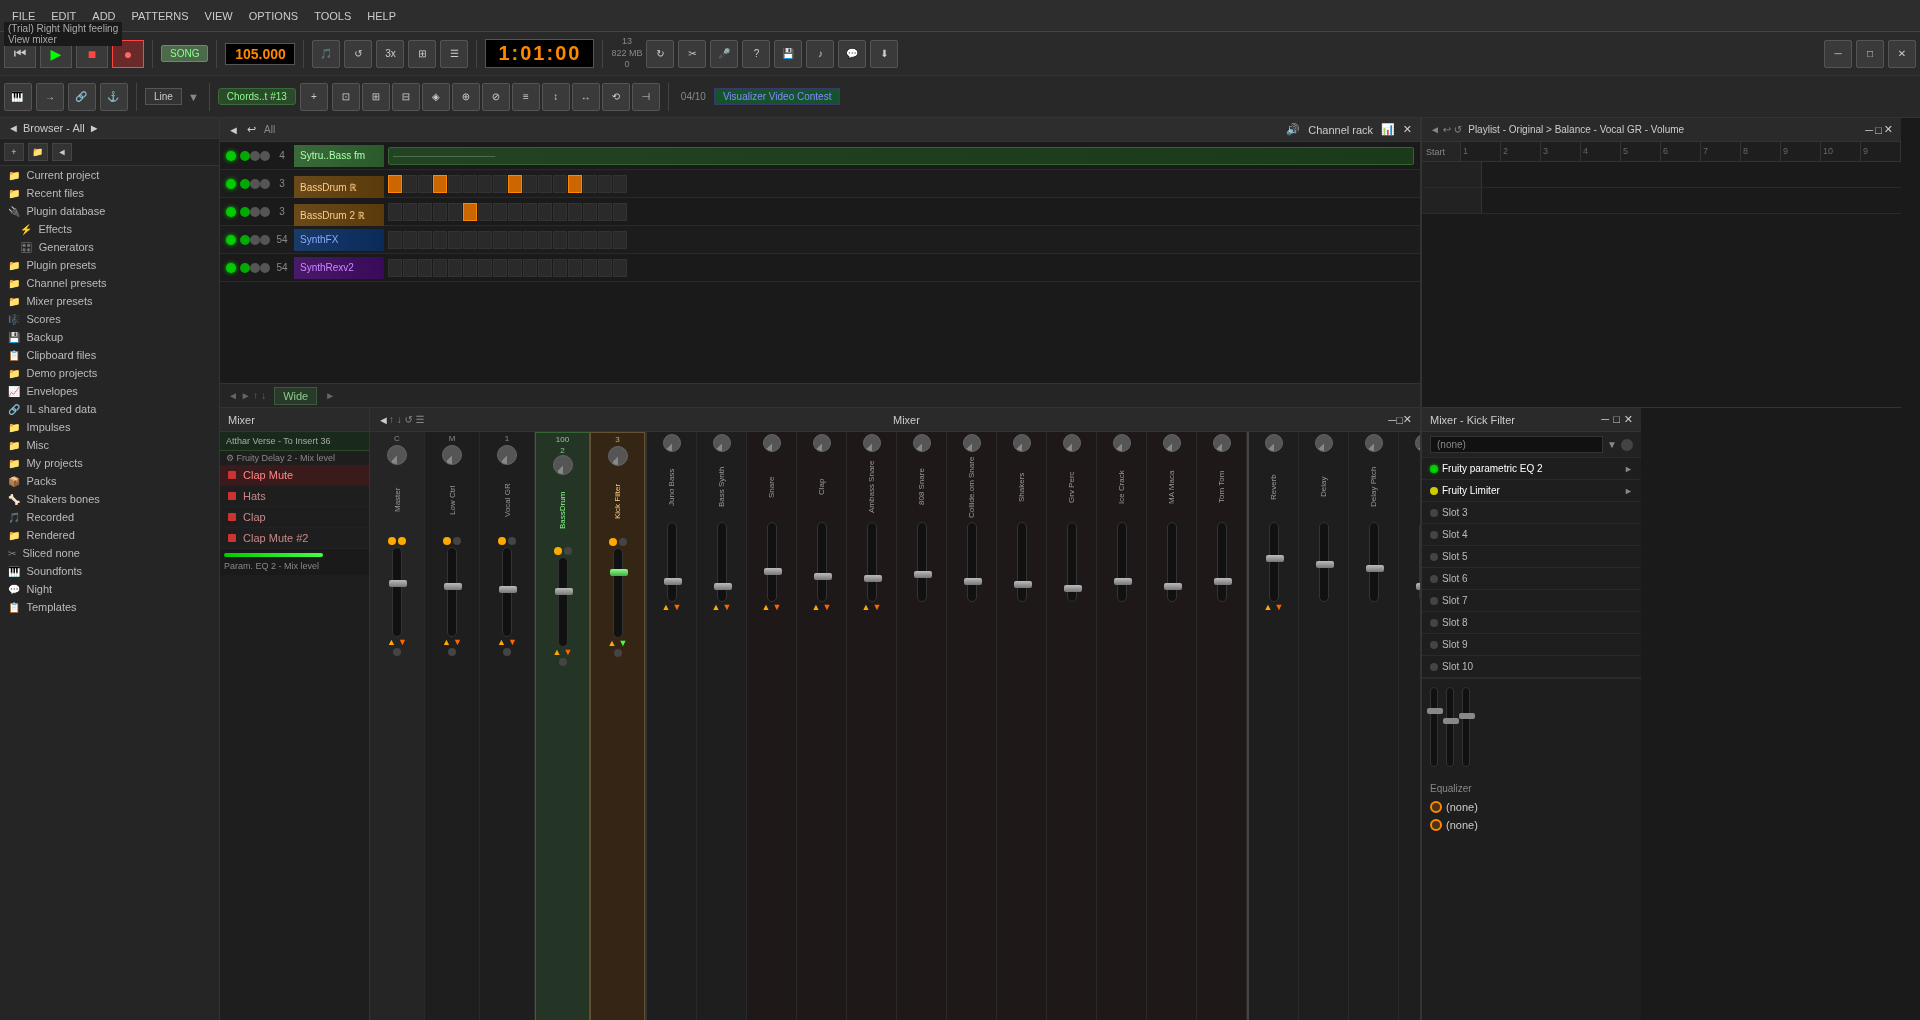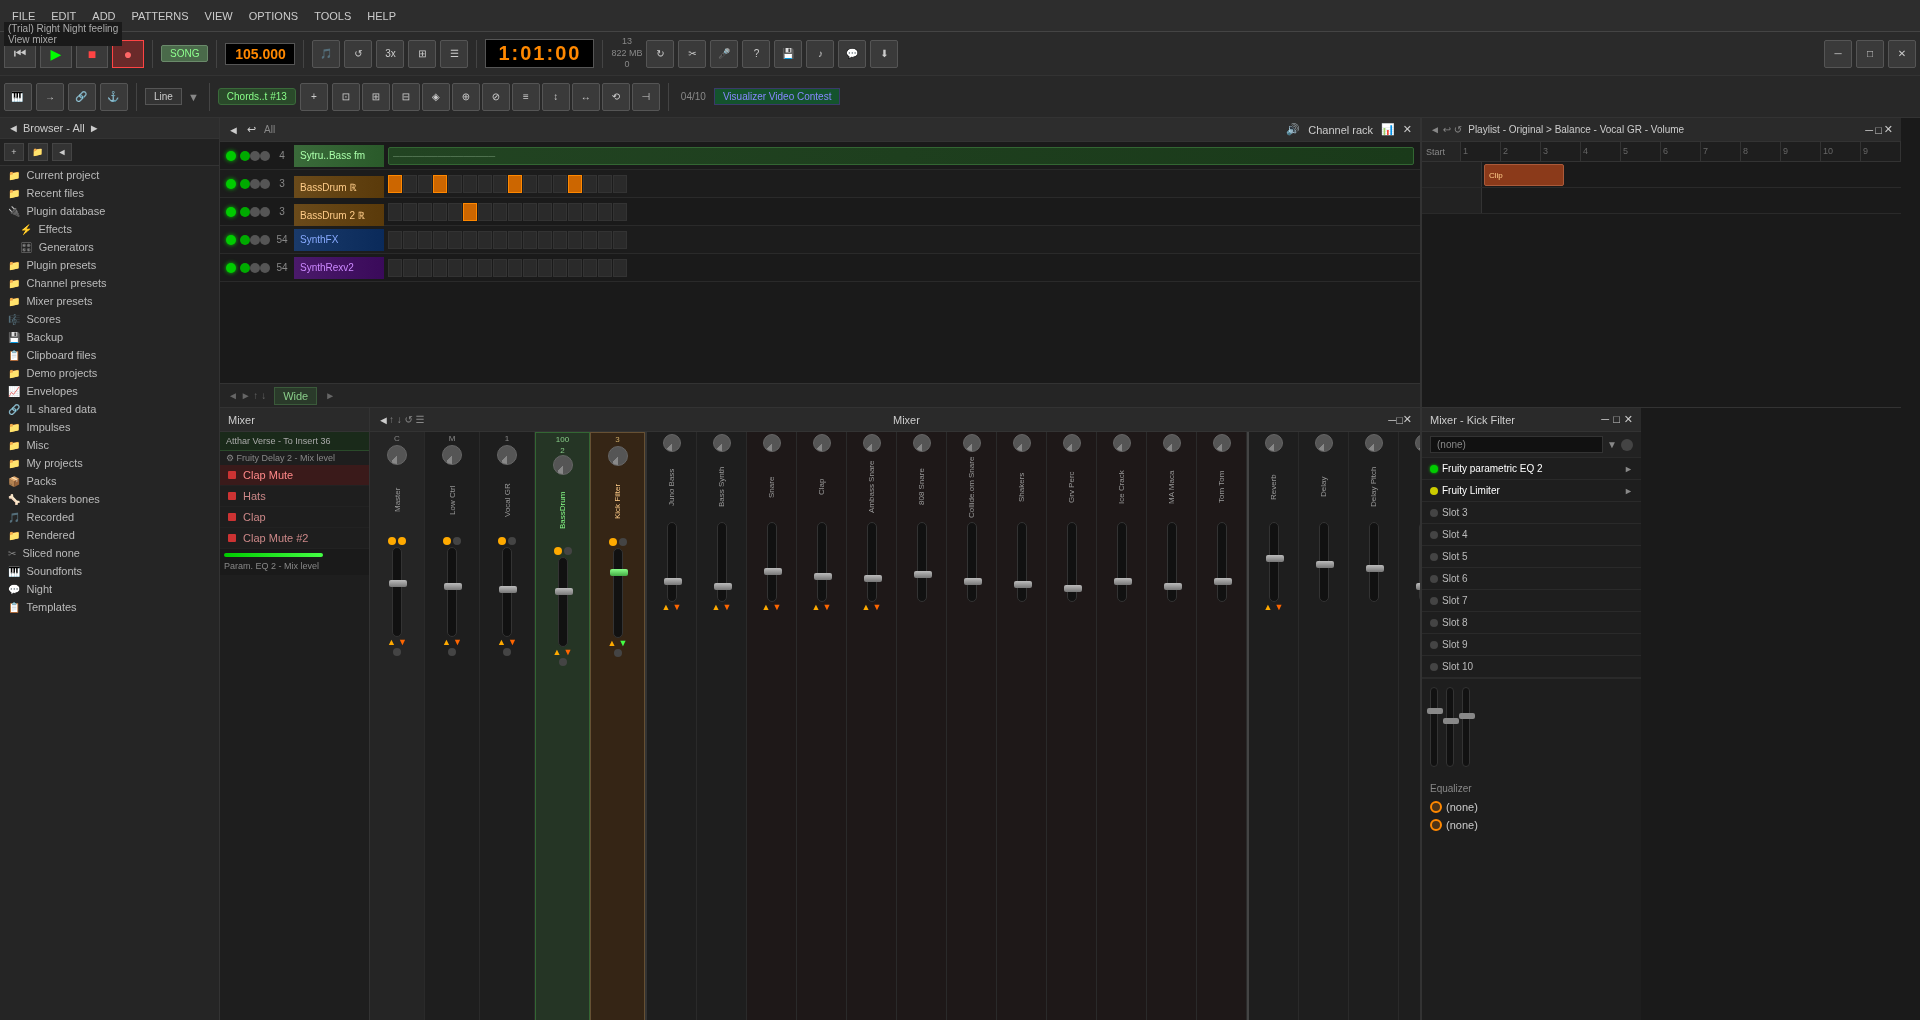--- a/index.html
+++ b/index.html
@@ -792,23 +792,20 @@
           <div style="width:40px;border-right:1px solid #333;font-size:9px;color:#666;padding:4px 2px;">8</div>
           <div style="width:40px;border-right:1px solid #333;font-size:9px;color:#666;padding:4px 2px;">9</div>
           <div style="width:40px;border-right:1px solid #333;font-size:9px;color:#666;padding:4px 2px;">10</div>
           <div style="width:40px;border-right:1px solid #333;font-size:9px;color:#666;padding:4px 2px;">9</div>
         </div>
       </div>
 
       <div style="flex:1;overflow:hidden;">
         <div style="height:26px;display:flex;border-bottom:1px solid #2a2a2a;">
           <div style="width:60px;background:#222;border-right:1px solid #333;font-size:9px;color:#aaa;display:flex;align-items:center;padding:0 4px;"></div>
-          <div style="display:flex;gap:2px;padding:2px;flex:1;">
-            <div style="background:#8b3a1a;width:80px;height:22px;border-radius:2px;border:1px solid #aa5a3a;font-size:8px;color:#ffcc88;display:flex;align-items:center;padding:0 4px;cursor:pointer;">Clip</div>
-          </div>
         </div>
         <div style="height:26px;display:flex;border-bottom:1px solid #2a2a2a;">
           <div style="width:60px;background:#222;border-right:1px solid #333;font-size:9px;color:#aaa;display:flex;align-items:center;padding:0 4px;"></div>
           <div style="display:flex;gap:2px;padding:2px;flex:1;"></div>
         </div>
       </div>
     </div>
 
     <div id="mixer-right" style="flex:1;">
       <div id="mixer-right-header">

